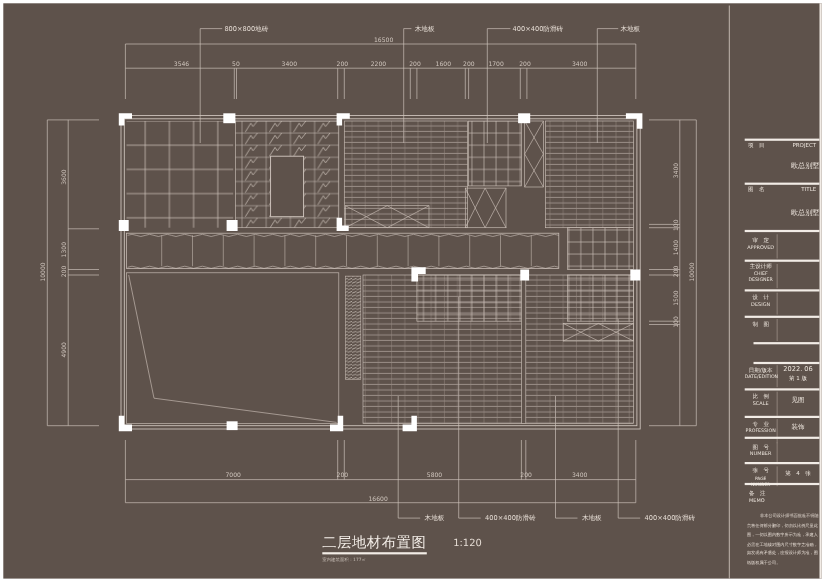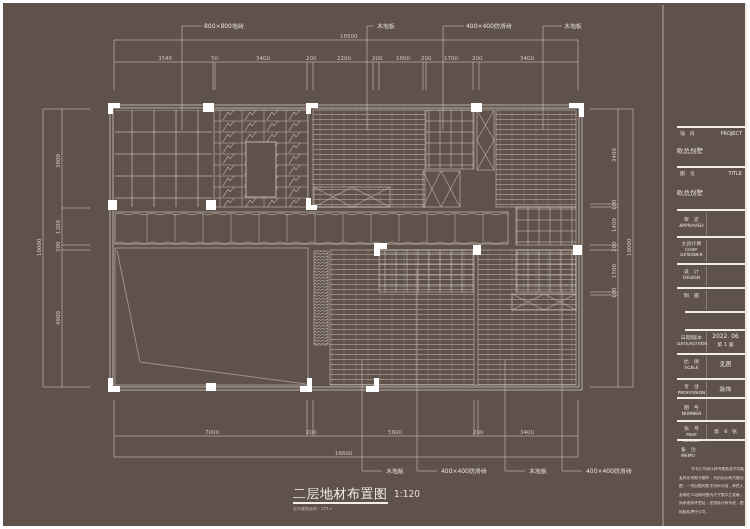--- a/index.html
+++ b/index.html
@@ -6,23 +6,23 @@
   body{width:750px;height:529px;overflow:hidden;font-family:"DejaVu Sans",sans-serif;}
   #sheet{position:absolute;left:0;top:0;width:750px;height:529px;background:#ffffff;}
   #paper{position:absolute;left:3px;top:3px;width:744px;height:523px;background:#5e524b;}
   #plan-svg{position:absolute;left:0;top:0;width:750px;height:529px;}
   .dimtxt{font-family:"DejaVu Sans",sans-serif;font-size:5.5px;fill:#cfc5bd;}
   .lbltxt{font-family:"DejaVu Sans",sans-serif;font-size:6px;fill:#e6ddd5;}
   #title-block{position:absolute;left:675px;top:3px;width:72px;height:523px;}
   .tb-line{position:absolute;left:2px;width:68px;height:2px;background:#f2ece6;}
   .tb-row{position:absolute;left:2px;width:68px;color:#ece4dc;font-size:5px;line-height:6px;}
   .tb-sep{position:absolute;top:0;bottom:0;left:29px;width:1px;background:#8a7e76;}
-  .tb-val{position:absolute;left:30px;right:0;text-align:left;font-size:6px;color:#ece4dc;}
+  .tb-val{position:absolute;left:30px;right:0;text-align:right;font-size:6px;color:#ece4dc;}
   #drawing-title{position:absolute;left:293px;top:486px;color:#f3ede7;font-size:13px;letter-spacing:0.5px;border-bottom:2px solid #f3ede7;line-height:15px;padding-bottom:1px;}
-  #drawing-scale{position:absolute;left:394px;top:489px;color:#e6ddd5;font-size:9px;}
+  #drawing-scale{position:absolute;left:412px;top:489px;color:#e6ddd5;font-size:9px;}
   #drawing-area{position:absolute;left:293px;top:506px;color:#c9bfb7;font-size:4px;}
   #memo-text{position:absolute;left:4px;top:462px;width:66px;color:#e3dad2;font-size:3.8px;line-height:8.5px;text-indent:12px;}
 </style>
 </head>
 <body>
 
 <div id="sheet">
   <div id="paper"></div>
 
   <svg id="plan-svg" viewBox="0 0 750 529" xmlns="http://www.w3.org/2000/svg">

